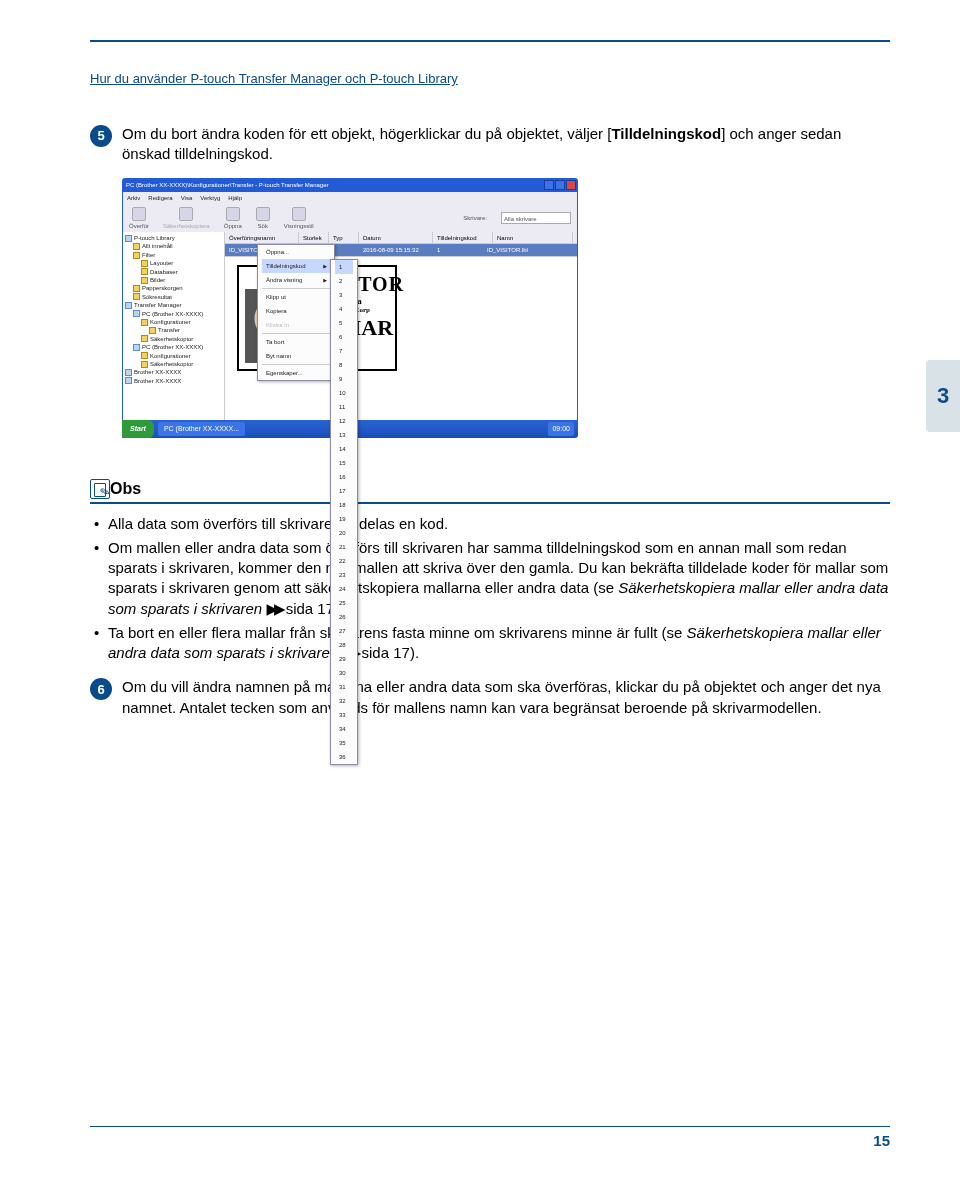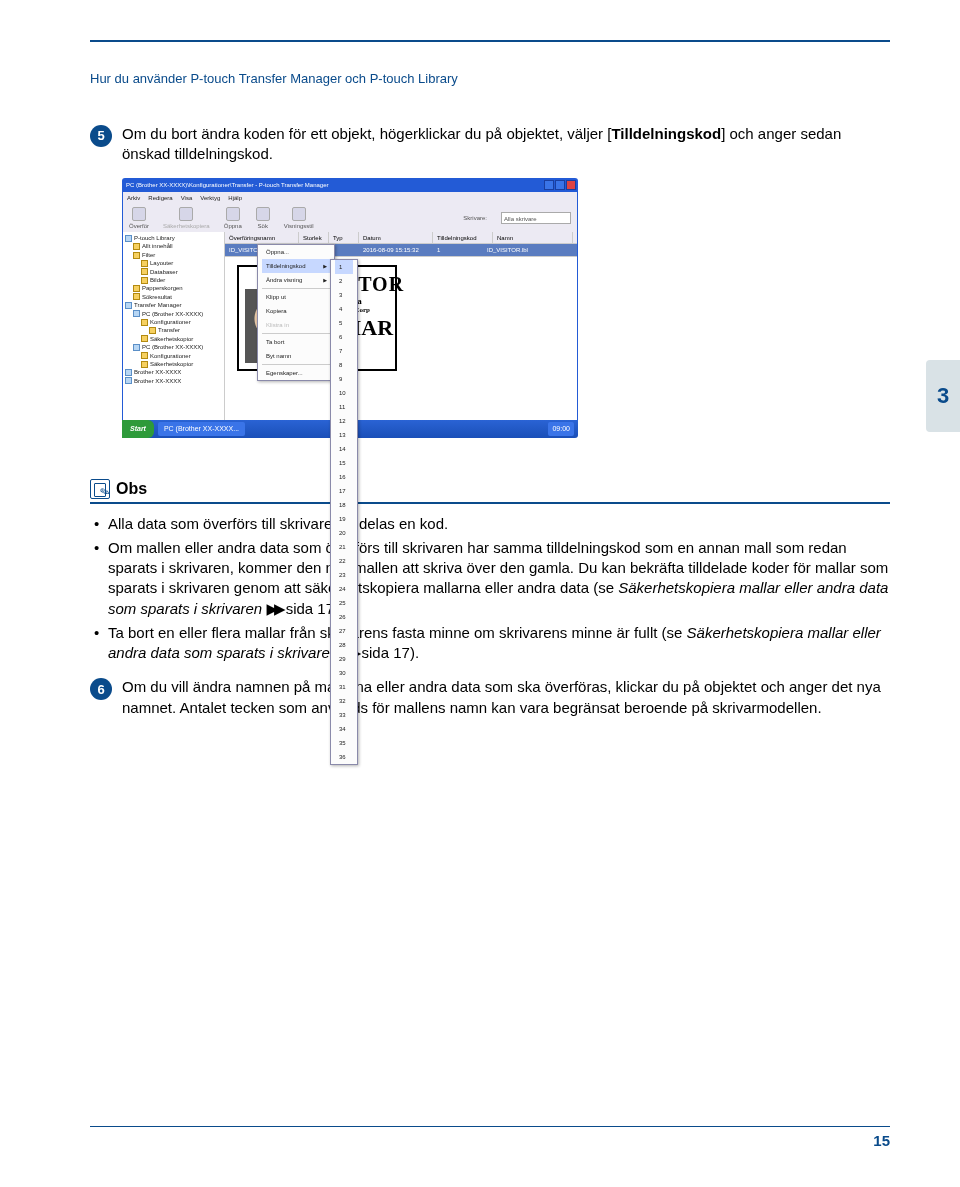--- a/index.html
+++ b/index.html
@@ -15,20 +15,21 @@
     line-height: 1.35;
   }
   .top-rule {
     border-top: 2px solid #0a4b8b;
     margin-bottom: 28px;
   }
   .page-header-text {
     color: #0a4b8b;
     font-size: 13px;
     margin-bottom: 36px;
+    text-decoration: underline;
   }
   .step {
     display: flex;
     align-items: flex-start;
     gap: 10px;
     margin-bottom: 6px;
   }
   .step-badge {
     flex: 0 0 auto;
     width: 22px; height: 22px;
@@ -157,21 +158,21 @@
     position:absolute; right:0px; top:360px;
     width:34px; height:72px; background:#d9e2e6;
     border-radius:4px 0 0 4px;
     display:flex; align-items:center; justify-content:center;
     color:#0a4b8b; font-size:22px; font-weight:bold;
   }
 
   
   .obs-block{ margin-top:40px; }
   .obs-head{
-    display:flex; align-items:center; gap:6px;
+    display:flex; align-items:center; 
     border-bottom: 2px solid #0a4b8b;
     padding-bottom: 2px;
     margin-bottom: 10px;
   }
   .obs-icon{
     width:20px; height:20px; border:1.5px solid #0a4b8b; border-radius:2px;
     position:relative; flex:0 0 auto;
   }
   .obs-icon::before{
     content:""; position:absolute; left:3px; top:3px; width:10px; height:12px;

